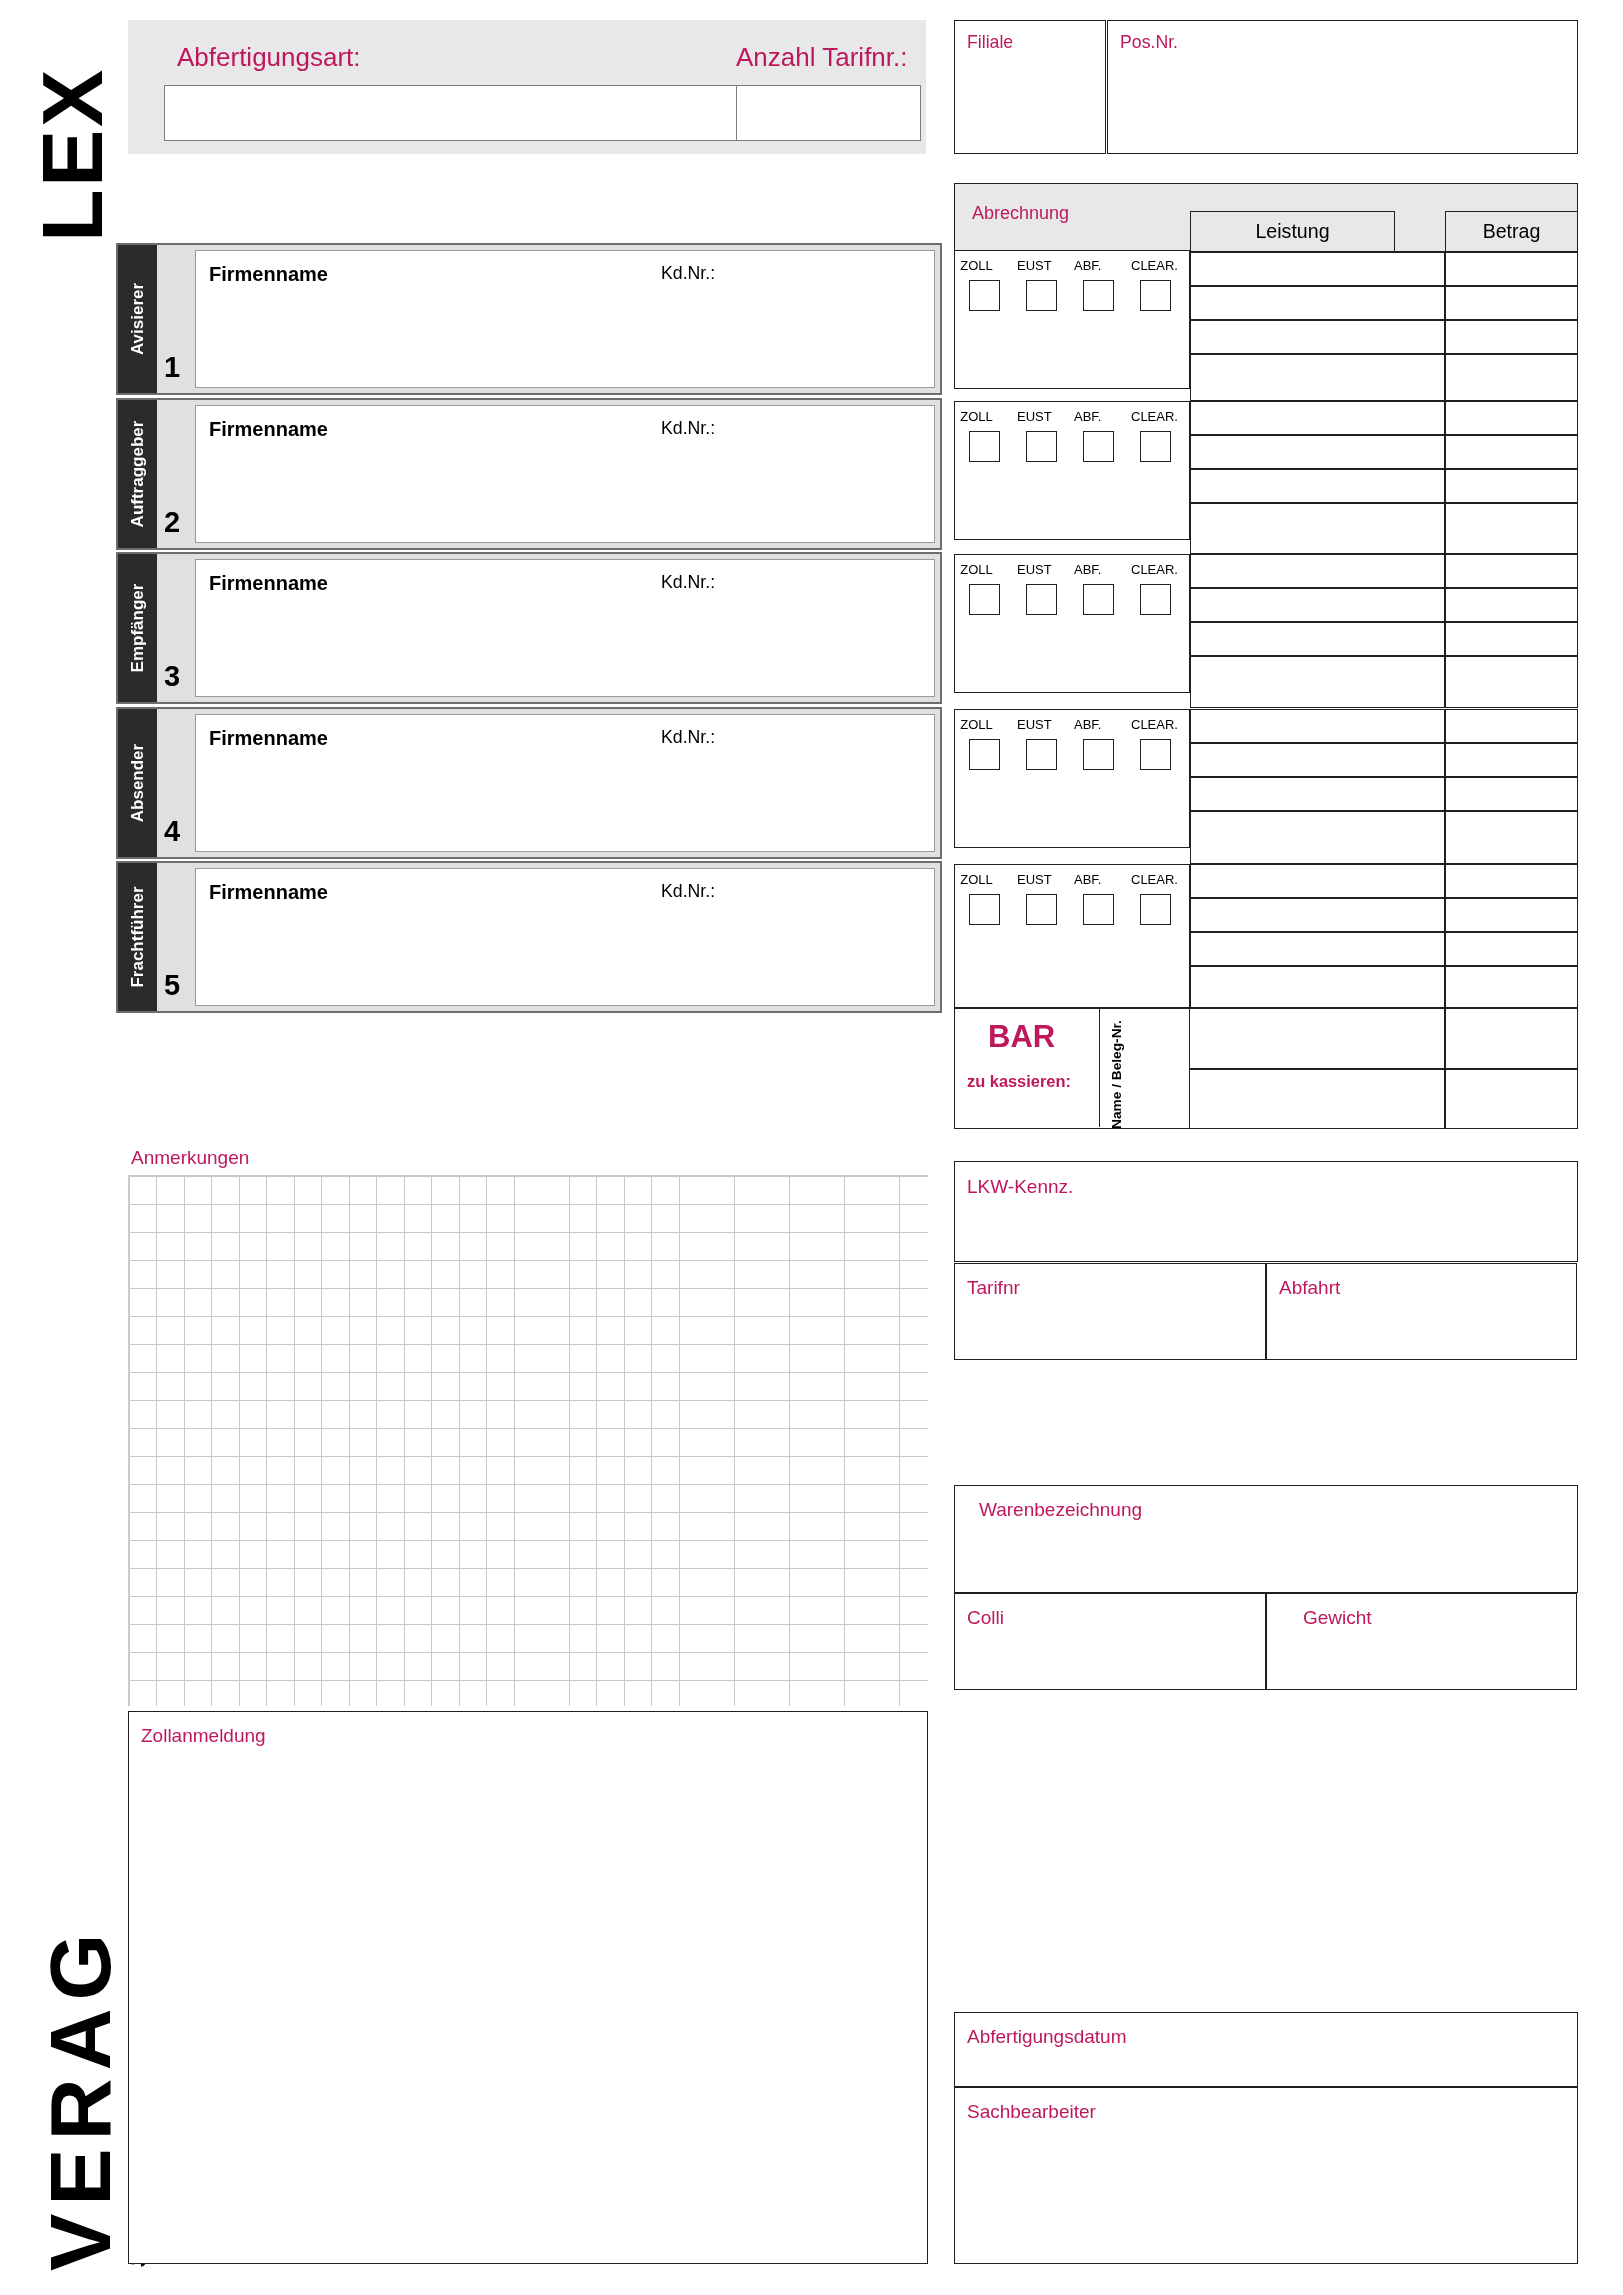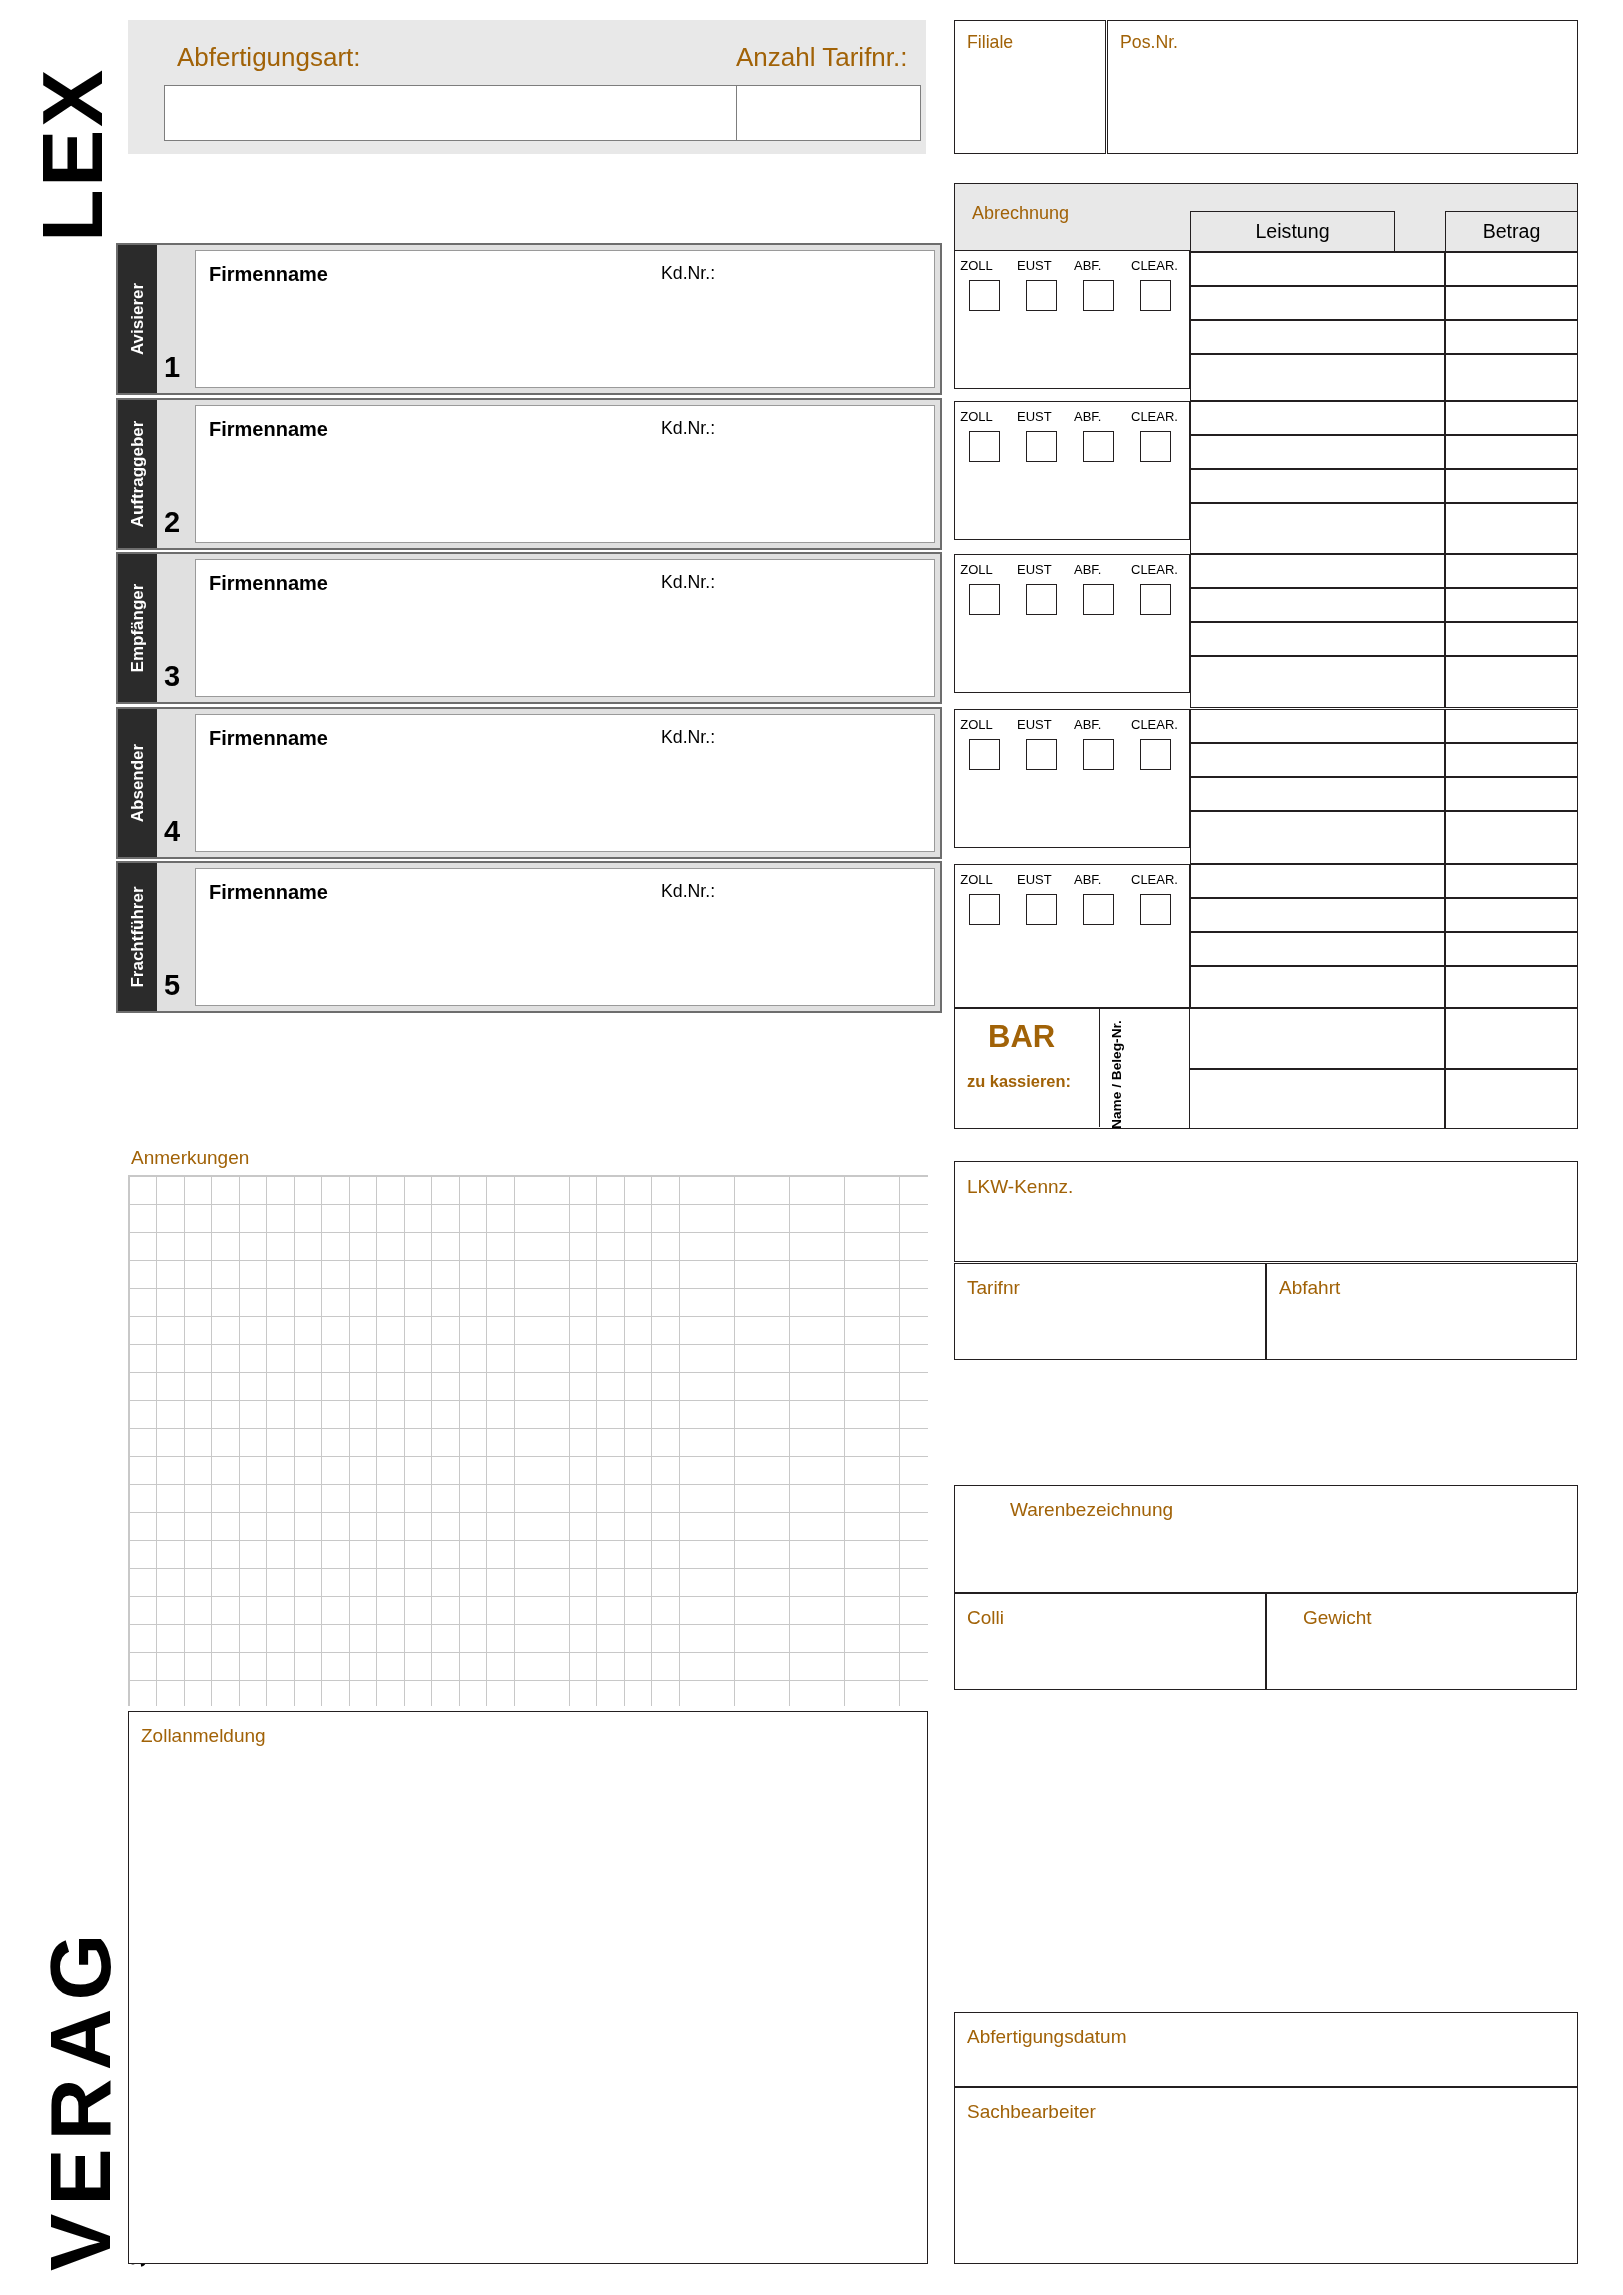--- a/index.html
+++ b/index.html
@@ -22,21 +22,21 @@
   .box {
     position: absolute;
     box-sizing: border-box;
     border: 1.3px solid #231f20;
     background: #ffffff;
   }
   .lbl {
     position: absolute;
     font-size: 17.7px;
     line-height: 1;
-    color: #a16207;
+    color: #be185d;
     white-space: nowrap;
   }
   
   #lex-logo {
     position: absolute;
     left: -26px;
     top: 105px;
     width: 196px;
     text-align: center;
     font-size: 86px;
@@ -288,21 +288,21 @@
   #zoll-label { left: 141px; top: 1726px; font-size: 19px; }
   
   #lkw-box { left: 954px; top: 1161px; width: 624px; height: 101px; }
   #lkw-label { left: 967px; top: 1177px; font-size: 19px; }
   #ankunft-box { left: 954px; top: 1263px; width: 312px; height: 97px; }
   #ankunft-label { left: 967px; top: 1278px; font-size: 19px; }
   #abfahrt-box { left: 1266px; top: 1263px; width: 311px; height: 97px; }
   #abfahrt-label { left: 1279px; top: 1278px; font-size: 19px; }
 
   #waren-box { left: 954px; top: 1485px; width: 624px; height: 108px; }
-  #waren-label { left: 1010px; top: 1500px; font-size: 19px; }
+  #waren-label { left: 979px; top: 1500px; font-size: 19px; }
   #colli-box { left: 954px; top: 1593px; width: 312px; height: 97px; }
   #colli-label { left: 967px; top: 1608px; font-size: 19px; }
   #gewicht-box { left: 1266px; top: 1593px; width: 311px; height: 97px; }
   #gewicht-label { left: 1279px; top: 1608px; font-size: 19px; margin-left: 24px; }
 
   #abfdatum-box { left: 954px; top: 2012px; width: 624px; height: 75px; }
   #abfdatum-label { left: 967px; top: 2027px; font-size: 19px; }
   #sachbearbeiter-box { left: 954px; top: 2087px; width: 624px; height: 177px; }
   #sachbearbeiter-label { left: 967px; top: 2102px; font-size: 19px; }
 </style>

